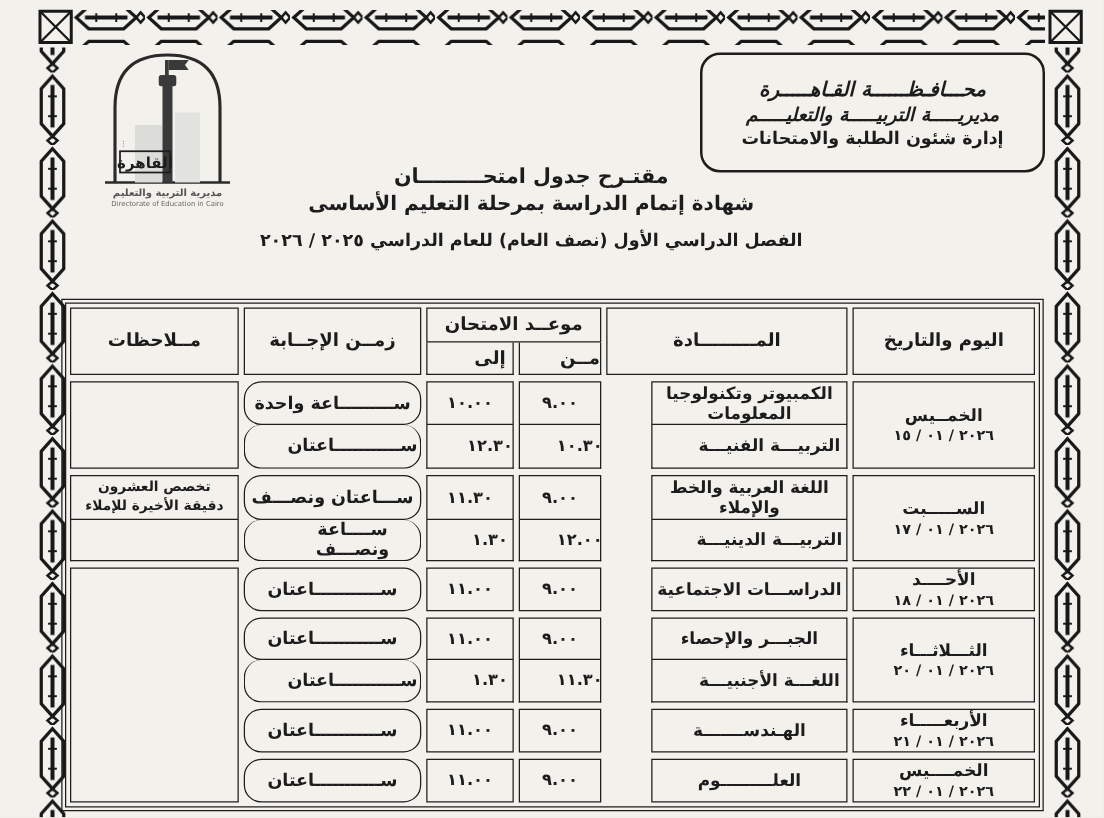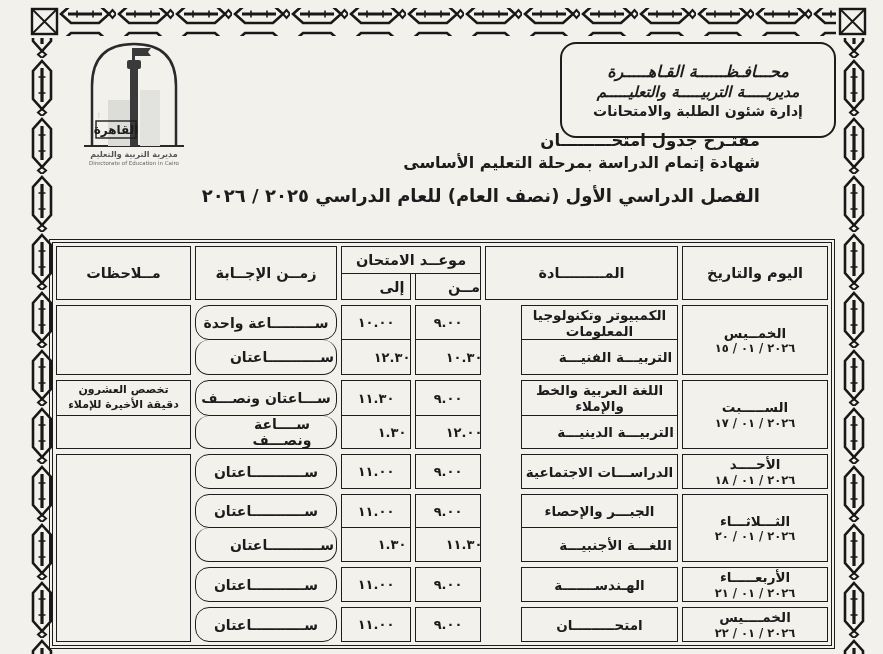--- a/index.html
+++ b/index.html
@@ -23,25 +23,25 @@
     display:flex;flex-direction:column;justify-content:center;align-items:center;
     gap:2px;direction:rtl;text-align:center;background:transparent;
   }
   .org-line1{font-size:16px;font-weight:bold;font-style:italic;}
   .org-line2{font-size:15px;font-weight:bold;font-style:italic;text-align:center;}
   .org-line3{font-size:14px;font-weight:bold;}
 
   
   .title-block{
     position:absolute;top:131px;left:90px;width:670px;
-    direction:rtl;
+    direction:rtl;text-align:center;
   }
   .title-l1{font-size:16.5px;font-weight:bold;margin-bottom:3px;}
   .title-l2{font-size:16px;font-weight:bold;margin-bottom:13px;}
-  .title-l3{font-size:18px;font-weight:bold;}
+  .title-l3{font-size:14px;font-weight:bold;}
 
   
   .exam-table{
     position:absolute;left:49px;top:239px;width:786px;height:410px;
     border:4px double #1c1c1c;padding:3px;box-sizing:border-box;
   }
   .tgrid{
     direction:rtl;
     display:grid;
     grid-template-columns:146px 193px 66px 70px 142px 1fr;
@@ -191,21 +191,21 @@
       </div>
       <div class="box subj" style="grid-column:2;grid-row:15">الهـندســـــــة</div>
       <div class="box time" style="grid-column:3;grid-row:15">٩.٠٠</div>
       <div class="box time" style="grid-column:4;grid-row:15">١١.٠٠</div>
       <div class="box dur" style="grid-column:5;grid-row:15">ســـــــــــاعتان</div>
 
       <div class="box" style="grid-column:1;grid-row:17">
         <div class="day-name">الخمــــيس</div>
         <div class="day-date"><span dir="ltr">٢٠٢٦ / ٠١ / ٢٢</span></div>
       </div>
-      <div class="box subj" style="grid-column:2;grid-row:17">امتحـــــــــان</div>
+      <div class="box subj" style="grid-column:2;grid-row:17">العلـــــــــوم</div>
       <div class="box time" style="grid-column:3;grid-row:17">٩.٠٠</div>
       <div class="box time" style="grid-column:4;grid-row:17">١١.٠٠</div>
       <div class="box dur" style="grid-column:5;grid-row:17">ســـــــــــاعتان</div>
 
     </div>
   </div>
 
 </div>
 
 </body></html>

